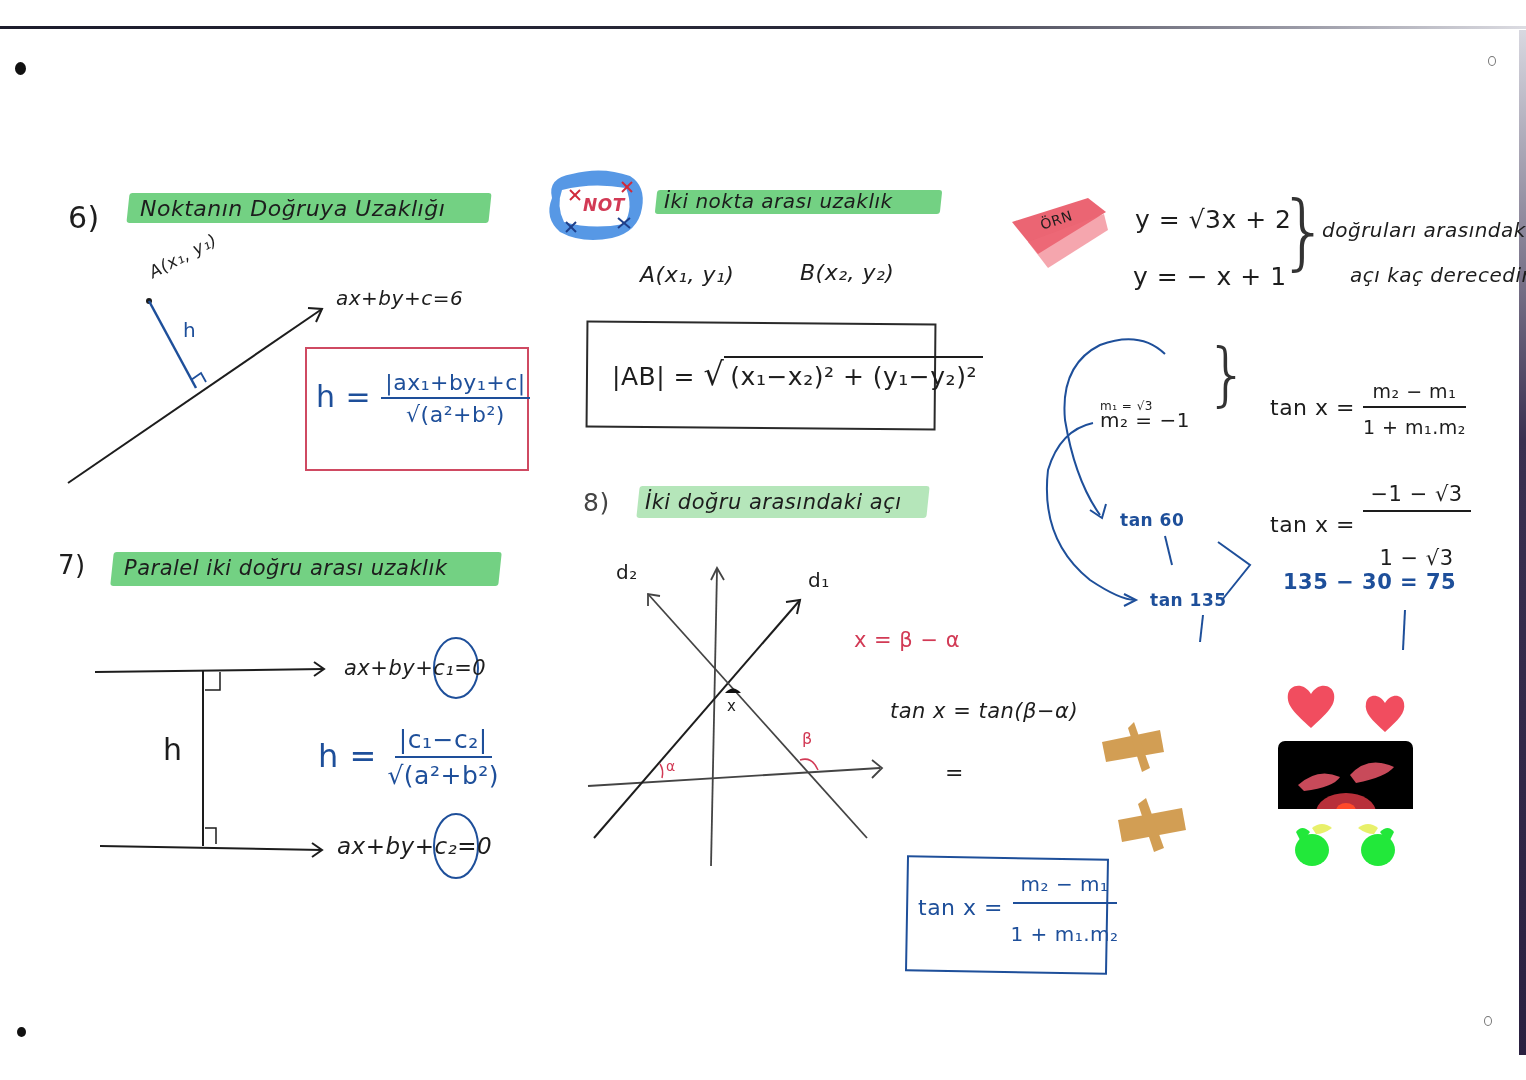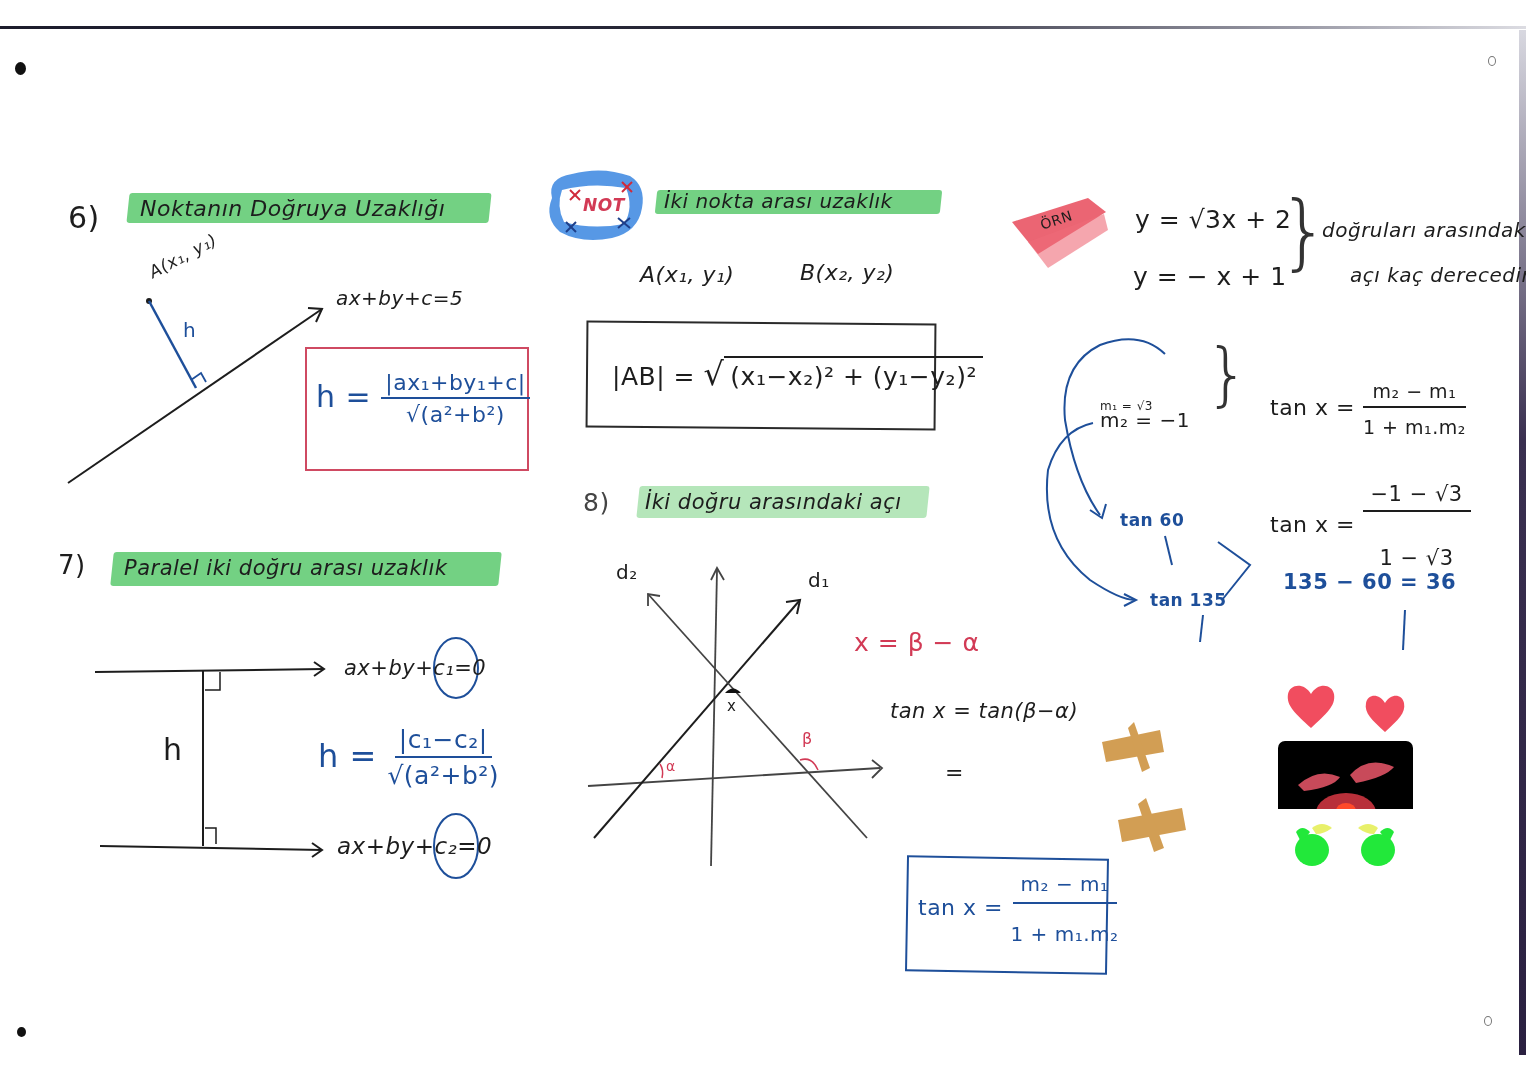--- a/index.html
+++ b/index.html
@@ -72,21 +72,21 @@
 
     <line x1="68" y1="483" x2="322" y2="309" stroke="#1d1d1d" stroke-width="2"></line>
     <polyline points="308,308 322,309 316,322" fill="none" stroke="#1d1d1d" stroke-width="2"></polyline>
 
     <circle cx="149" cy="301" r="3" fill="#1d1d1d"></circle>
     <line x1="149" y1="301" x2="196" y2="388" stroke="#1e4f9a" stroke-width="2.5"></line>
     <polyline points="191,380 201,373 206,382" fill="none" stroke="#1e4f9a" stroke-width="1.8"></polyline>
   </svg>
   <div class="hand italic ink-black" style="left:155px; top:262px; font-size:17px; transform:rotate(-28deg); transform-origin:left bottom;">A(x₁, y₁)</div>
   <div class="hand ink-blue" style="left:183px; top:318px; font-size:20px;">h</div>
-  <div class="hand italic ink-black" style="left:336px; top:286px; font-size:20px;">ax+by+c=5</div>
+  <div class="hand italic ink-black" style="left:336px; top:286px; font-size:20px;">ax+by+c=6</div>
 
   <div class="boxed boxed-red" style="left:305px; top:347px; width:220px; height:120px;"></div>
   <div class="hand ink-blue" style="left:316px; top:370px; font-size:30px;">
     <span>h =</span>
     <span class="frac" style="font-size:22px;">
       <span class="num">|ax₁+by₁+c|</span>
       <span class="den">√(a²+b²)</span>
     </span>
   </div>
 </div>
@@ -157,21 +157,21 @@
     <polyline points="1090,510 1102,518 1106,504" fill="none" stroke="#1e4f9a" stroke-width="2"></polyline>
     <path d="M1093 423 Q1060 430 1048 470 Q1040 540 1090 580 Q1120 600 1135 600" fill="none" stroke="#1e4f9a" stroke-width="2"></path>
     <polyline points="1124,594 1136,600 1124,606" fill="none" stroke="#1e4f9a" stroke-width="2"></polyline>
     <polyline points="1218,542 1250,565 1222,600" fill="none" stroke="#1e4f9a" stroke-width="2"></polyline>
     <line x1="1165" y1="536" x2="1172" y2="565" stroke="#1e4f9a" stroke-width="2"></line>
     <line x1="1203" y1="615" x2="1200" y2="642" stroke="#1e4f9a" stroke-width="2"></line>
     <line x1="1405" y1="610" x2="1403" y2="650" stroke="#1e4f9a" stroke-width="2"></line>
   </svg>
   <div class="hand ink-blue" style="left:1120px; top:510px; font-size:17px; font-weight:bold;">tan 60</div>
   <div class="hand ink-blue" style="left:1150px; top:590px; font-size:17px; font-weight:bold;">tan 135</div>
-  <div class="hand ink-blue" style="left:1283px; top:570px; font-size:21px; font-weight:bold;">135 − 60 = 36</div>
+  <div class="hand ink-blue" style="left:1283px; top:570px; font-size:21px; font-weight:bold;">135 − 30 = 75</div>
 
   <svg width="50" height="46" style="left:1286px; top:684px;">
     <path d="M25 44 C10 30 0 22 2 10 C4 0 18 -2 25 10 C32 -2 46 0 48 10 C50 22 40 30 25 44 Z" fill="#f03a4e" opacity="0.9"></path>
   </svg>
   <svg width="42" height="40" style="left:1364px; top:694px;">
     <path d="M21 38 C8 26 0 19 2 9 C4 0 15 -1 21 9 C27 -1 38 0 40 9 C42 19 34 26 21 38 Z" fill="#f03a4e" opacity="0.9"></path>
   </svg>
   <div class="creature-box">
     <svg width="135" height="68" style="left:0; top:0;">
       <ellipse cx="68" cy="72" rx="30" ry="20" fill="#b8303a"></ellipse>
@@ -244,21 +244,21 @@
     <path d="M662 778 Q664 770 660 764" fill="none" stroke="#d23a55" stroke-width="1.5"></path>
 
     <path d="M800 760 Q812 756 818 770" fill="none" stroke="#d23a55" stroke-width="1.5"></path>
   </svg>
   <div class="hand ink-black" style="left:616px; top:560px; font-size:20px;">d₂</div>
   <div class="hand ink-black" style="left:808px; top:568px; font-size:20px;">d₁</div>
   <div class="hand ink-black" style="left:727px; top:697px; font-size:15px;">x</div>
   <div class="hand ink-red" style="left:666px; top:758px; font-size:14px;">α</div>
   <div class="hand ink-red" style="left:802px; top:729px; font-size:16px;">β</div>
 
-  <div class="hand ink-red" style="left:854px; top:628px; font-size:25px;text-align:center;">x = β − α</div>
+  <div class="hand ink-red" style="left:854px; top:628px; font-size:21px;text-align:center;">x = β − α</div>
 
   <div class="hand italic ink-black" style="left:890px; top:699px; font-size:21px;">tan x = tan(β−α)</div>
   <div class="hand ink-black" style="left:945px; top:760px; font-size:22px;">
     <span>=</span>
   </div>
   <svg width="1526" height="1080" style="left:0; top:0;">
     <g opacity="0.8">
       <path d="M1102 742 L1160 730 L1164 752 L1106 762 Z" fill="#c8872a"></path>
       <path d="M1128 728 L1134 722 L1150 768 L1142 772 Z" fill="#c8872a"></path>
       <path d="M1118 820 L1182 808 L1186 830 L1122 842 Z" fill="#c8872a"></path>

